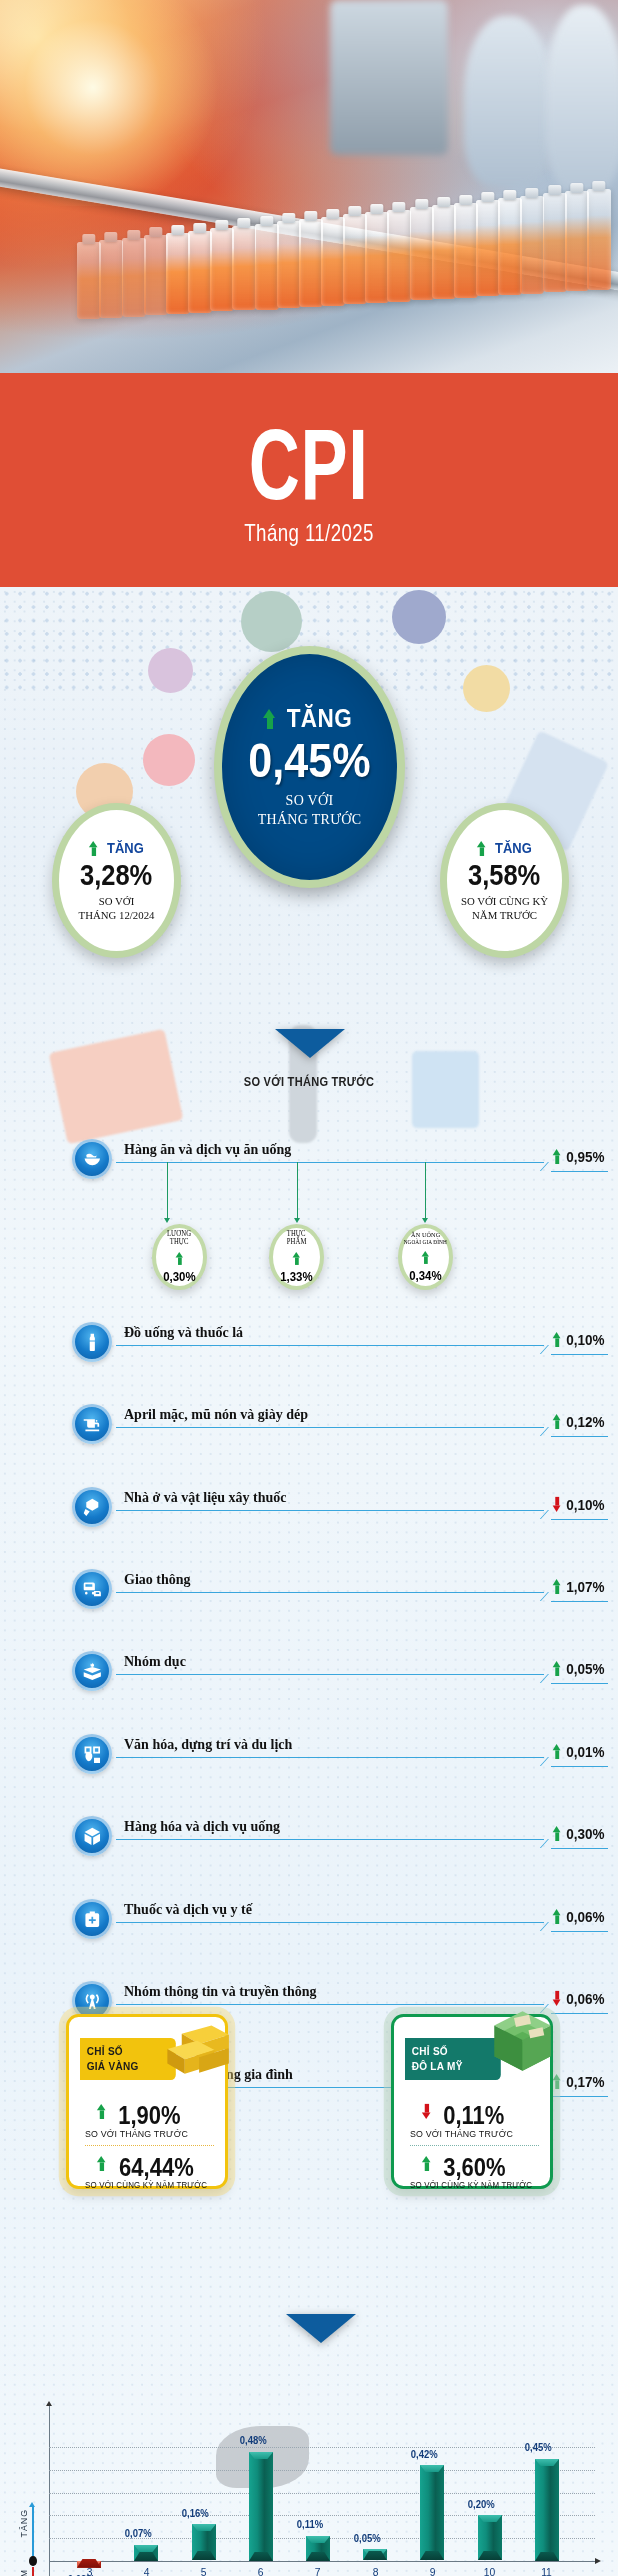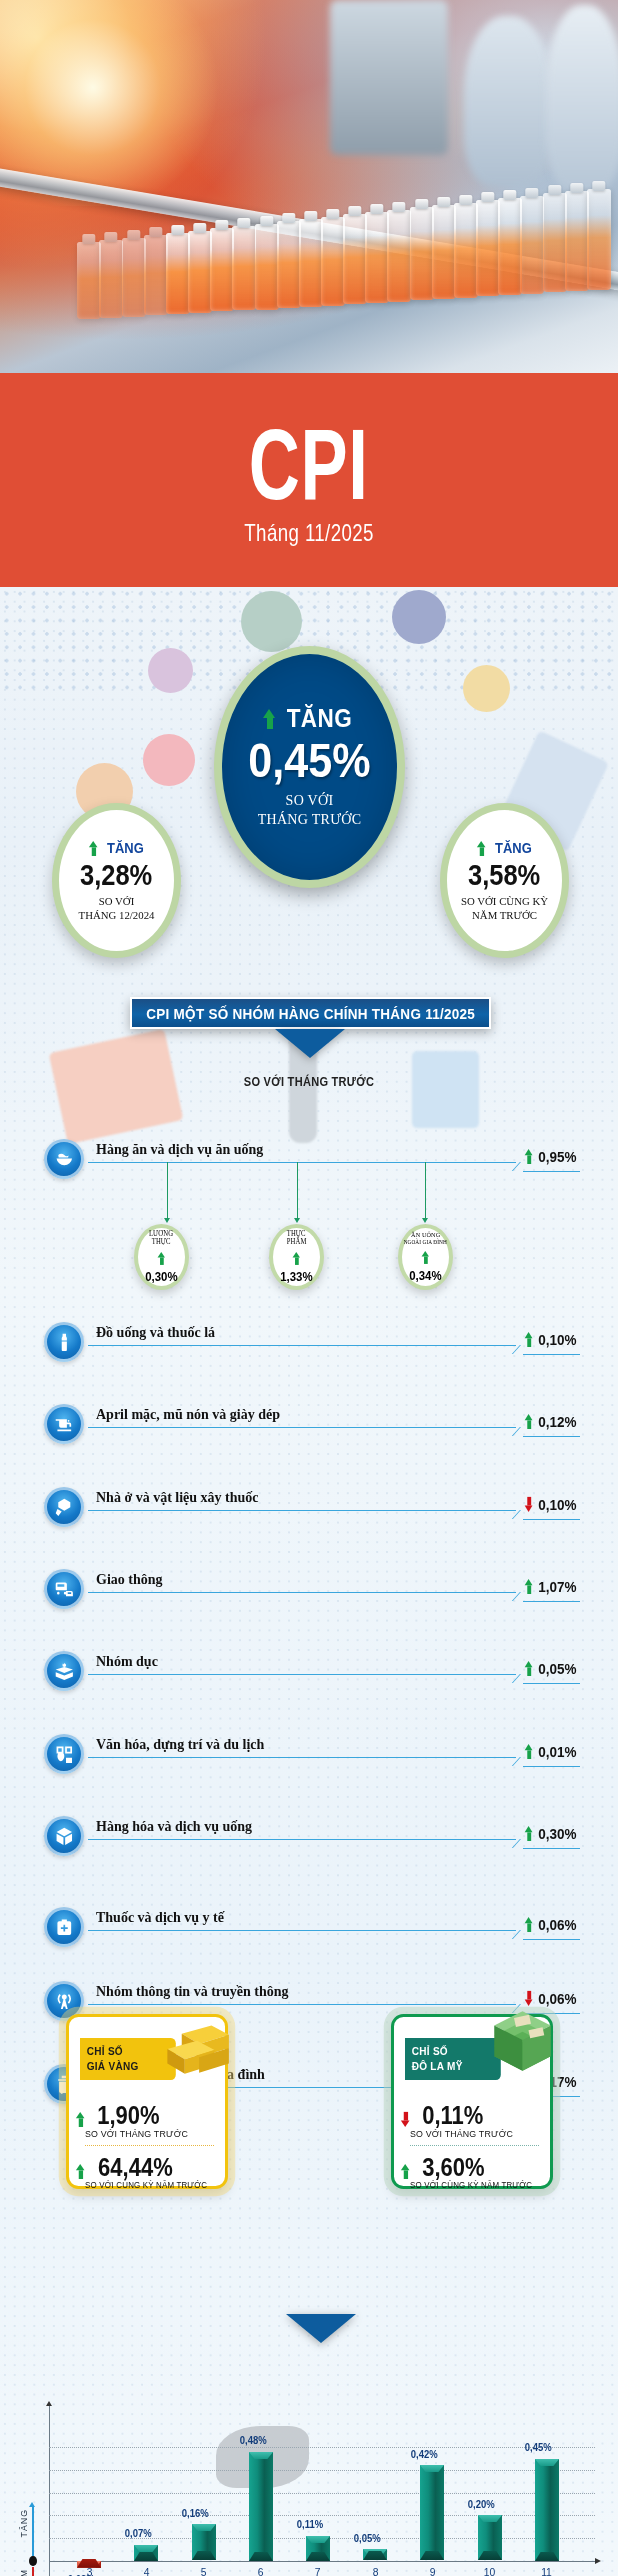--- a/index.html
+++ b/index.html
@@ -99,21 +99,21 @@
     border-left:35px solid transparent;border-right:35px solid transparent;
     border-top:29px solid #0d5c9e;filter:drop-shadow(0 2.6px 4.1px rgba(0,0,0,.3));}
   .banner-tail::before{content:"";position:absolute;left:-38px;top:-29px;width:76px;height:5.2px;
     background:transparent;}
 
   
   .sovoi-label{position:absolute;width:100%;text-align:center;
     font-family:"Liberation Sans",sans-serif;font-weight:bold;font-size:12px;color:#222;
     letter-spacing:0.3px;transform:scaleX(.92);}
 
-  .catrow{position:absolute;left:44px;width:515px;height:40px;}
+  .catrow{position:absolute;left:72px;width:515px;height:40px;}
   .cat-icon{position:absolute;left:0;top:0;width:40px;height:40px;border-radius:50%;
     background:radial-gradient(circle at 50% 34%,#4fb4ef,#1479c9 56%,#0d5ea6 100%);
     border:3.6px solid rgba(200,228,248,.75);box-shadow:0 2.1px 4.6px rgba(0,0,0,.16);
     display:flex;align-items:center;justify-content:center;color:#fff;}
   .cat-icon svg{width:20.6px;height:20.6px;fill:#fff;}
   .cat-label{position:absolute;left:52px;top:3.1px;font-weight:bold;font-size:14px;color:#111;
     white-space:nowrap;}
   .cat-line{position:absolute;left:44px;top:23px;height:1px;background:#3aa6dd;}
   .cat-line2{position:absolute;top:32px;height:1px;background:#3aa6dd;}
   .cat-elbow{position:absolute;top:23px;width:10.3px;height:8.8px;
@@ -138,21 +138,21 @@
   .idx-card{position:absolute;width:162px;height:175px;border-radius:12.4px;background:#fff;}
   .idx-card.gold{left:66px;top:2014px;border:3.6px solid #f2c30d;
     box-shadow:0 0 0 7.2px rgba(246,216,120,.42),0 5.2px 11.3px rgba(0,0,0,.17);}
   .idx-card.usd{left:391px;top:2014px;border:3.6px solid #0f9a4f;
     box-shadow:0 0 0 7.2px rgba(186,214,192,.5),0 5.2px 11.3px rgba(0,0,0,.17);}
   .idx-tag{position:absolute;left:11.3px;top:20.6px;width:103px;padding:6.2px 7.2px;border-radius:0 5.2px 5.2px 0;
     font-family:"Liberation Sans",sans-serif;font-weight:bold;font-size:10.8px;line-height:1.4;
     letter-spacing:0.3px;transform:scaleX(.93);transform-origin:left center;}
   .idx-tag.gold{background:#f2c30d;color:#1b1b1b;}
   .idx-tag.usd{background:#13796a;color:#fff;}
-  .idx-stat{position:absolute;left:5px;display:flex;align-items:flex-end;gap:5.2px;}
+  .idx-stat{position:absolute;left:26px;display:flex;align-items:flex-start;gap:5.2px;}
   .idx-stat .v{font-family:"Liberation Sans",sans-serif;font-weight:bold;font-size:25px;color:#111;
     transform:scaleX(.88);}
   .idx-cap{position:absolute;left:15.5px;font-family:"Liberation Sans",sans-serif;font-size:9.8px;
     color:#111;letter-spacing:0.2px;transform:scaleX(.9);transform-origin:left center;}
   .idx-dots{position:absolute;left:15.5px;width:129px;height:0;
     border-top:1.5px dotted rgba(0,0,0,.25);}
   .goldbars{position:absolute;right:-9.3px;top:-4.1px;width:82px;height:67px;}
   .moneystack{position:absolute;right:-11.3px;top:-11.3px;width:77px;height:77px;}
 
   
@@ -278,23 +278,20 @@
       <span class="arr-up arr-s"></span>
       <span class="tanglbl">TĂNG</span>
     </div>
     <div class="pct">3,58%</div>
     <div class="capt">
       <div>SO VỚI CÙNG KỲ</div>
       <div>NĂM TRƯỚC</div>
     </div>
   </div>
 
-  <div class="banner" style="left:130px;top:410px;width:361px;height:32px;">
-    <span class="banner-txt" style="font-size:15px;">CPI MỘT SỐ NHÓM HÀNG CHÍNH THÁNG 11/2025</span>
-  </div>
   <div class="banner-tail" style="left:275px;top:442px;"></div>
   <div class="sovoi-label" style="top:488px;">SO VỚI THÁNG TRƯỚC</div>
 
   <div class="catrow" style="top:552px;">
     <div class="cat-icon">
       <svg viewBox="0 0 24 24">
           <path d="M3 11h18a9 9 0 0 1-9 8 9 9 0 0 1-9-8zm2-4c2-2 5-2 7 0 1.6 1.6 3.6 1.8 5 .6l-.6 2.4H5.4z"></path>
         </svg>
     </div>
     <div class="cat-label">Hàng ăn và dịch vụ ăn uống</div>
@@ -304,21 +301,21 @@
     <div class="cat-val" style="left:479px;top:7.2px;">
       <span class="arr-up arr-s"></span>
       <span>0,95%</span>
     </div>
   </div>
 
   <div class="stem" style="left:167px;top:575px;height:56px;"></div>
   <div class="stem" style="left:297px;top:575px;height:56px;"></div>
   <div class="stem" style="left:425px;top:575px;height:56px;"></div>
 
-  <div class="food-oval" style="left:134px;top:637px;">
+  <div class="food-oval" style="left:152px;top:637px;">
     <div class="nm">LƯƠNG</div>
     <div class="nm">THỰC</div>
     <span class="arr-up arr-xs" style="margin-top:1px;"></span>
     <div class="vl">0,30%</div>
   </div>
   <div class="food-oval" style="left:269px;top:637px;">
     <div class="nm">THỰC</div>
     <div class="nm">PHẨM</div>
     <span class="arr-up arr-xs" style="margin-top:1px;"></span>
     <div class="vl">1,33%</div>
@@ -429,21 +426,21 @@
         </div>
         <div class="cat-label">Hàng hóa và dịch vụ uống</div>
         <div class="cat-line" style="width: 428px;"></div>
         <div class="cat-elbow" style="left: 472px;"></div>
         <div class="cat-line2" style="left: 479px; width: 57px;"></div>
         <div class="cat-val" style="left: 479px; top: 7.2px;">
           <span class="arr-up arr-s"></span>
           <span>0,30%</span>
         </div>
       </div>
-      <div class="catrow" style="top: 1312px; margin-top: 8px;">
+      <div class="catrow" style="top: 1312px;">
         <div class="cat-icon">
           <svg viewBox="0 0 24 24">
             <path d="M9 3h6v2h3a2 2 0 0 1 2 2v12a2 2 0 0 1-2 2H6a2 2 0 0 1-2-2V7a2 2 0 0 1 2-2h3V3zm2 6v3H8v2h3v3h2v-3h3v-2h-3V9h-2z"></path>
           </svg>
         </div>
         <div class="cat-label">Thuốc và dịch vụ y tế</div>
         <div class="cat-line" style="width: 428px;"></div>
         <div class="cat-elbow" style="left: 472px;"></div>
         <div class="cat-line2" style="left: 479px; width: 57px;"></div>
         <div class="cat-val" style="left: 479px; top: 7.2px;">

